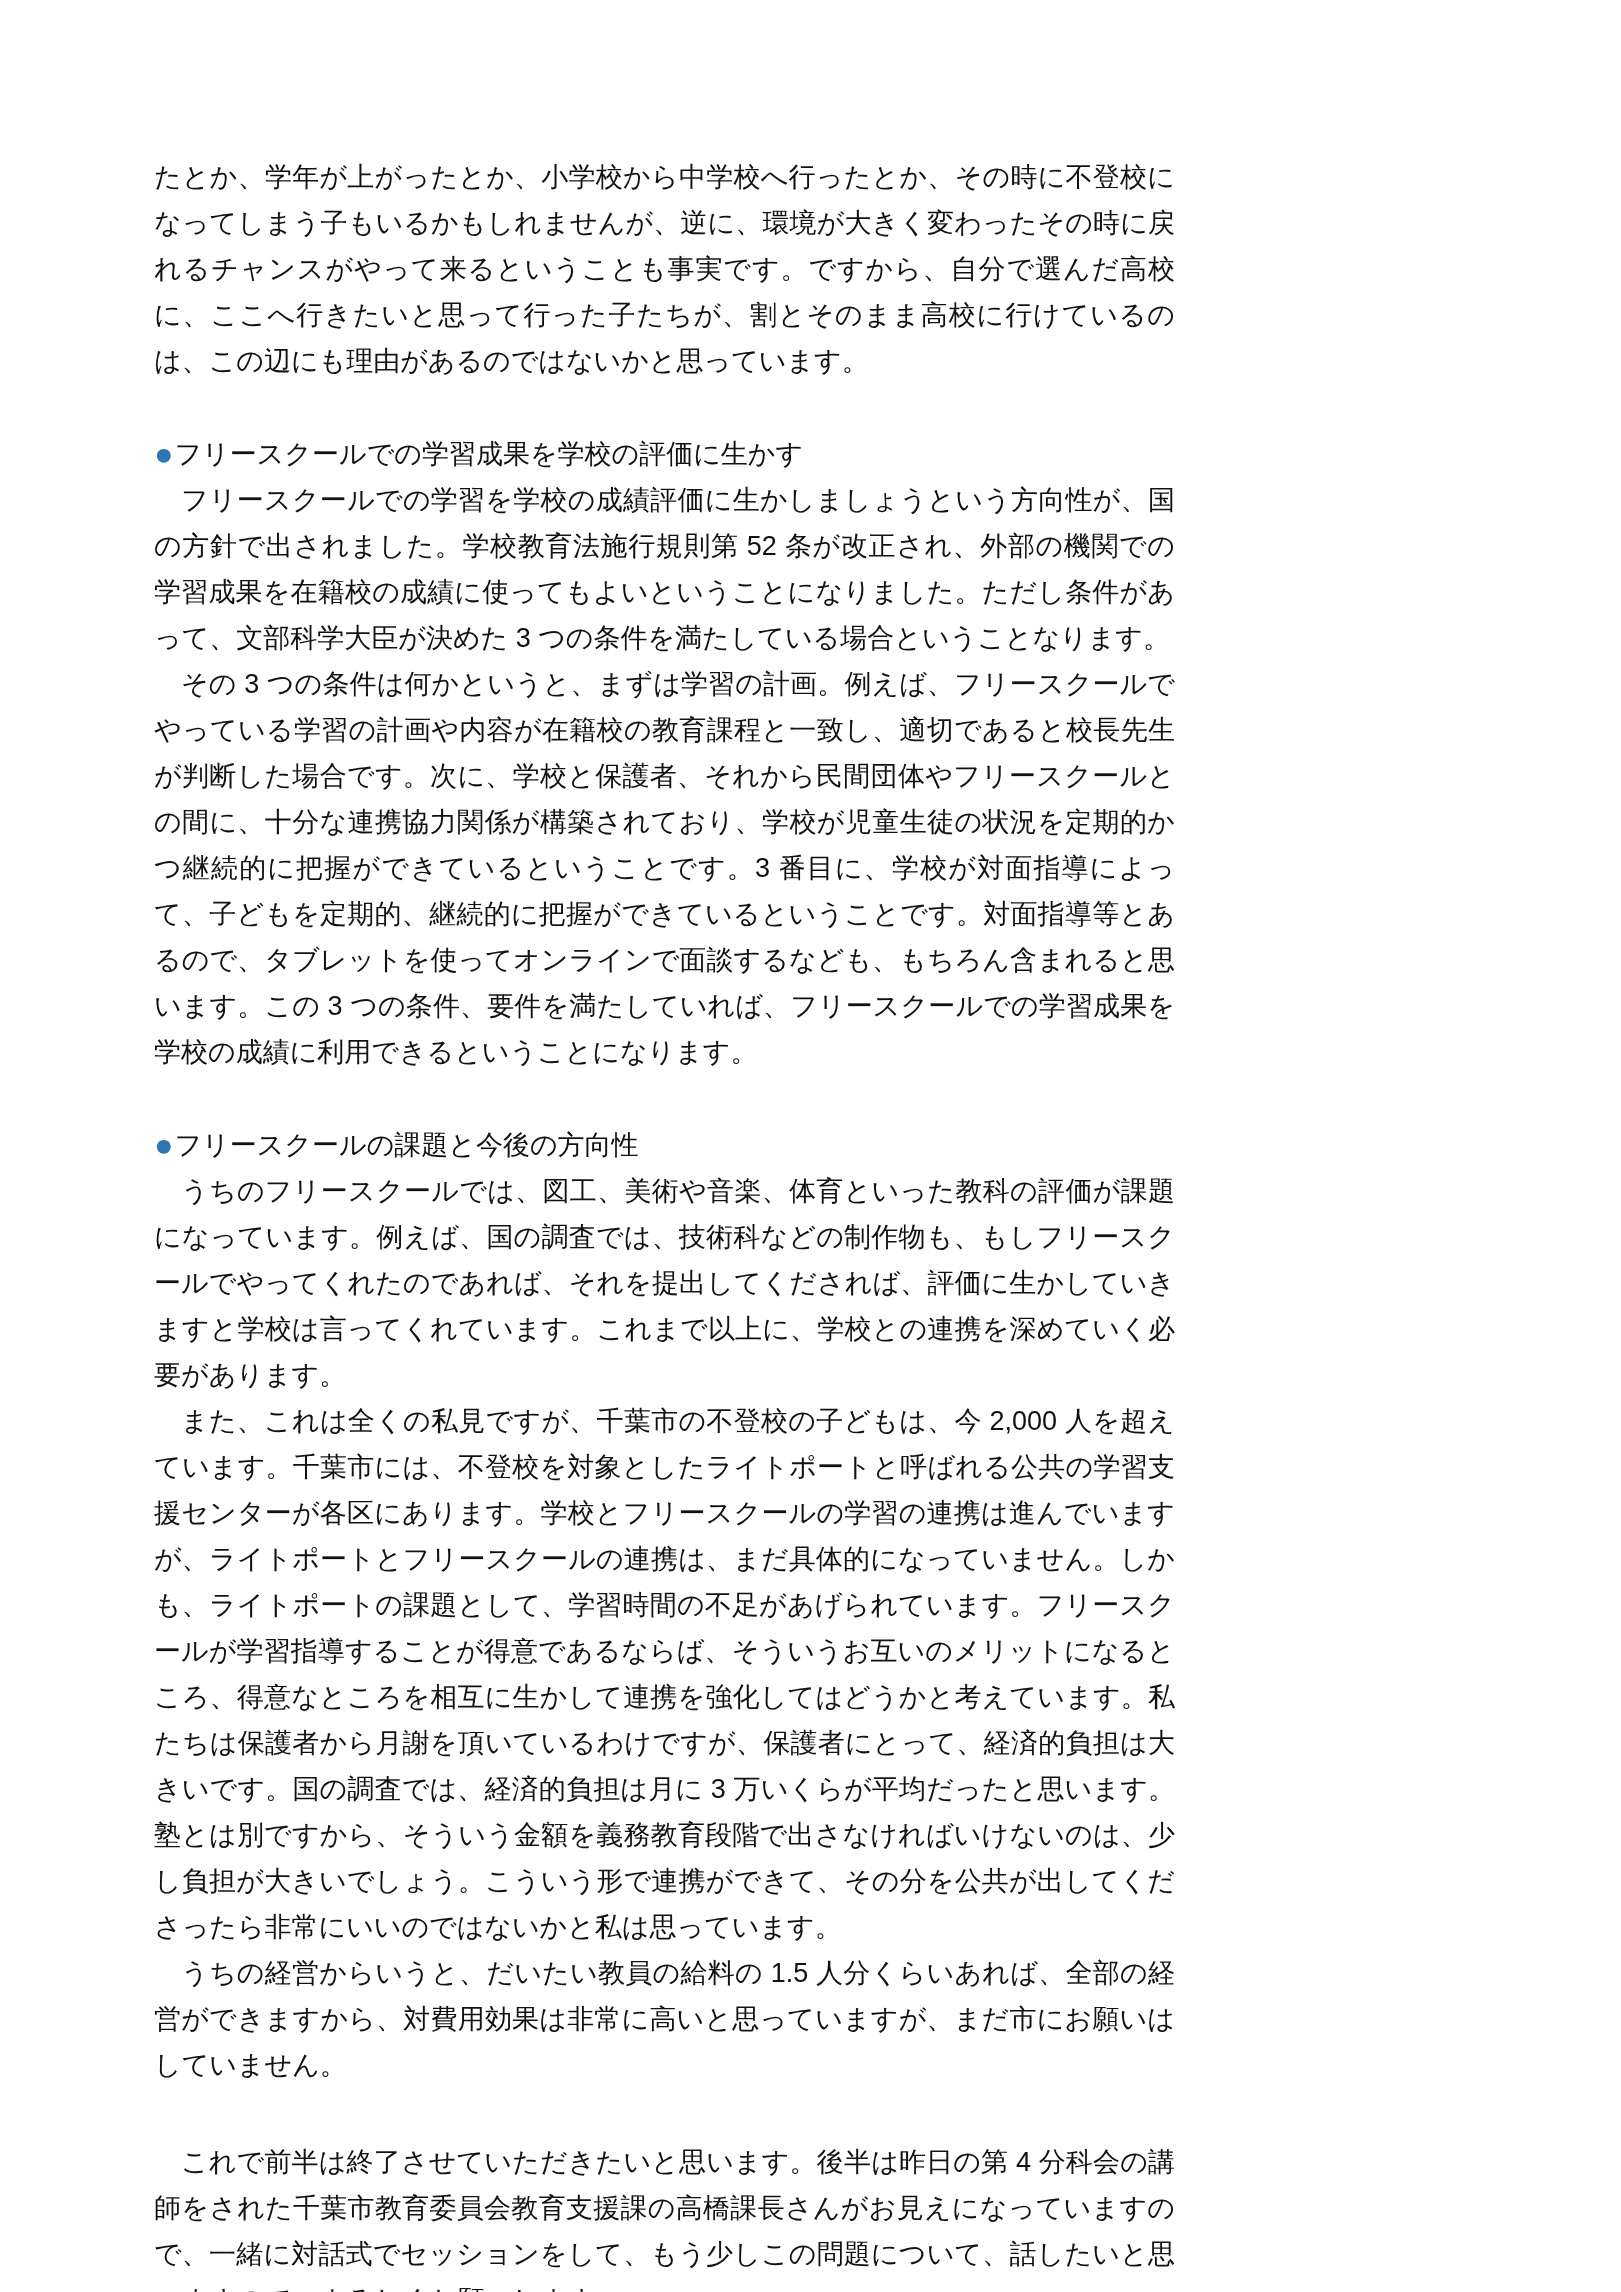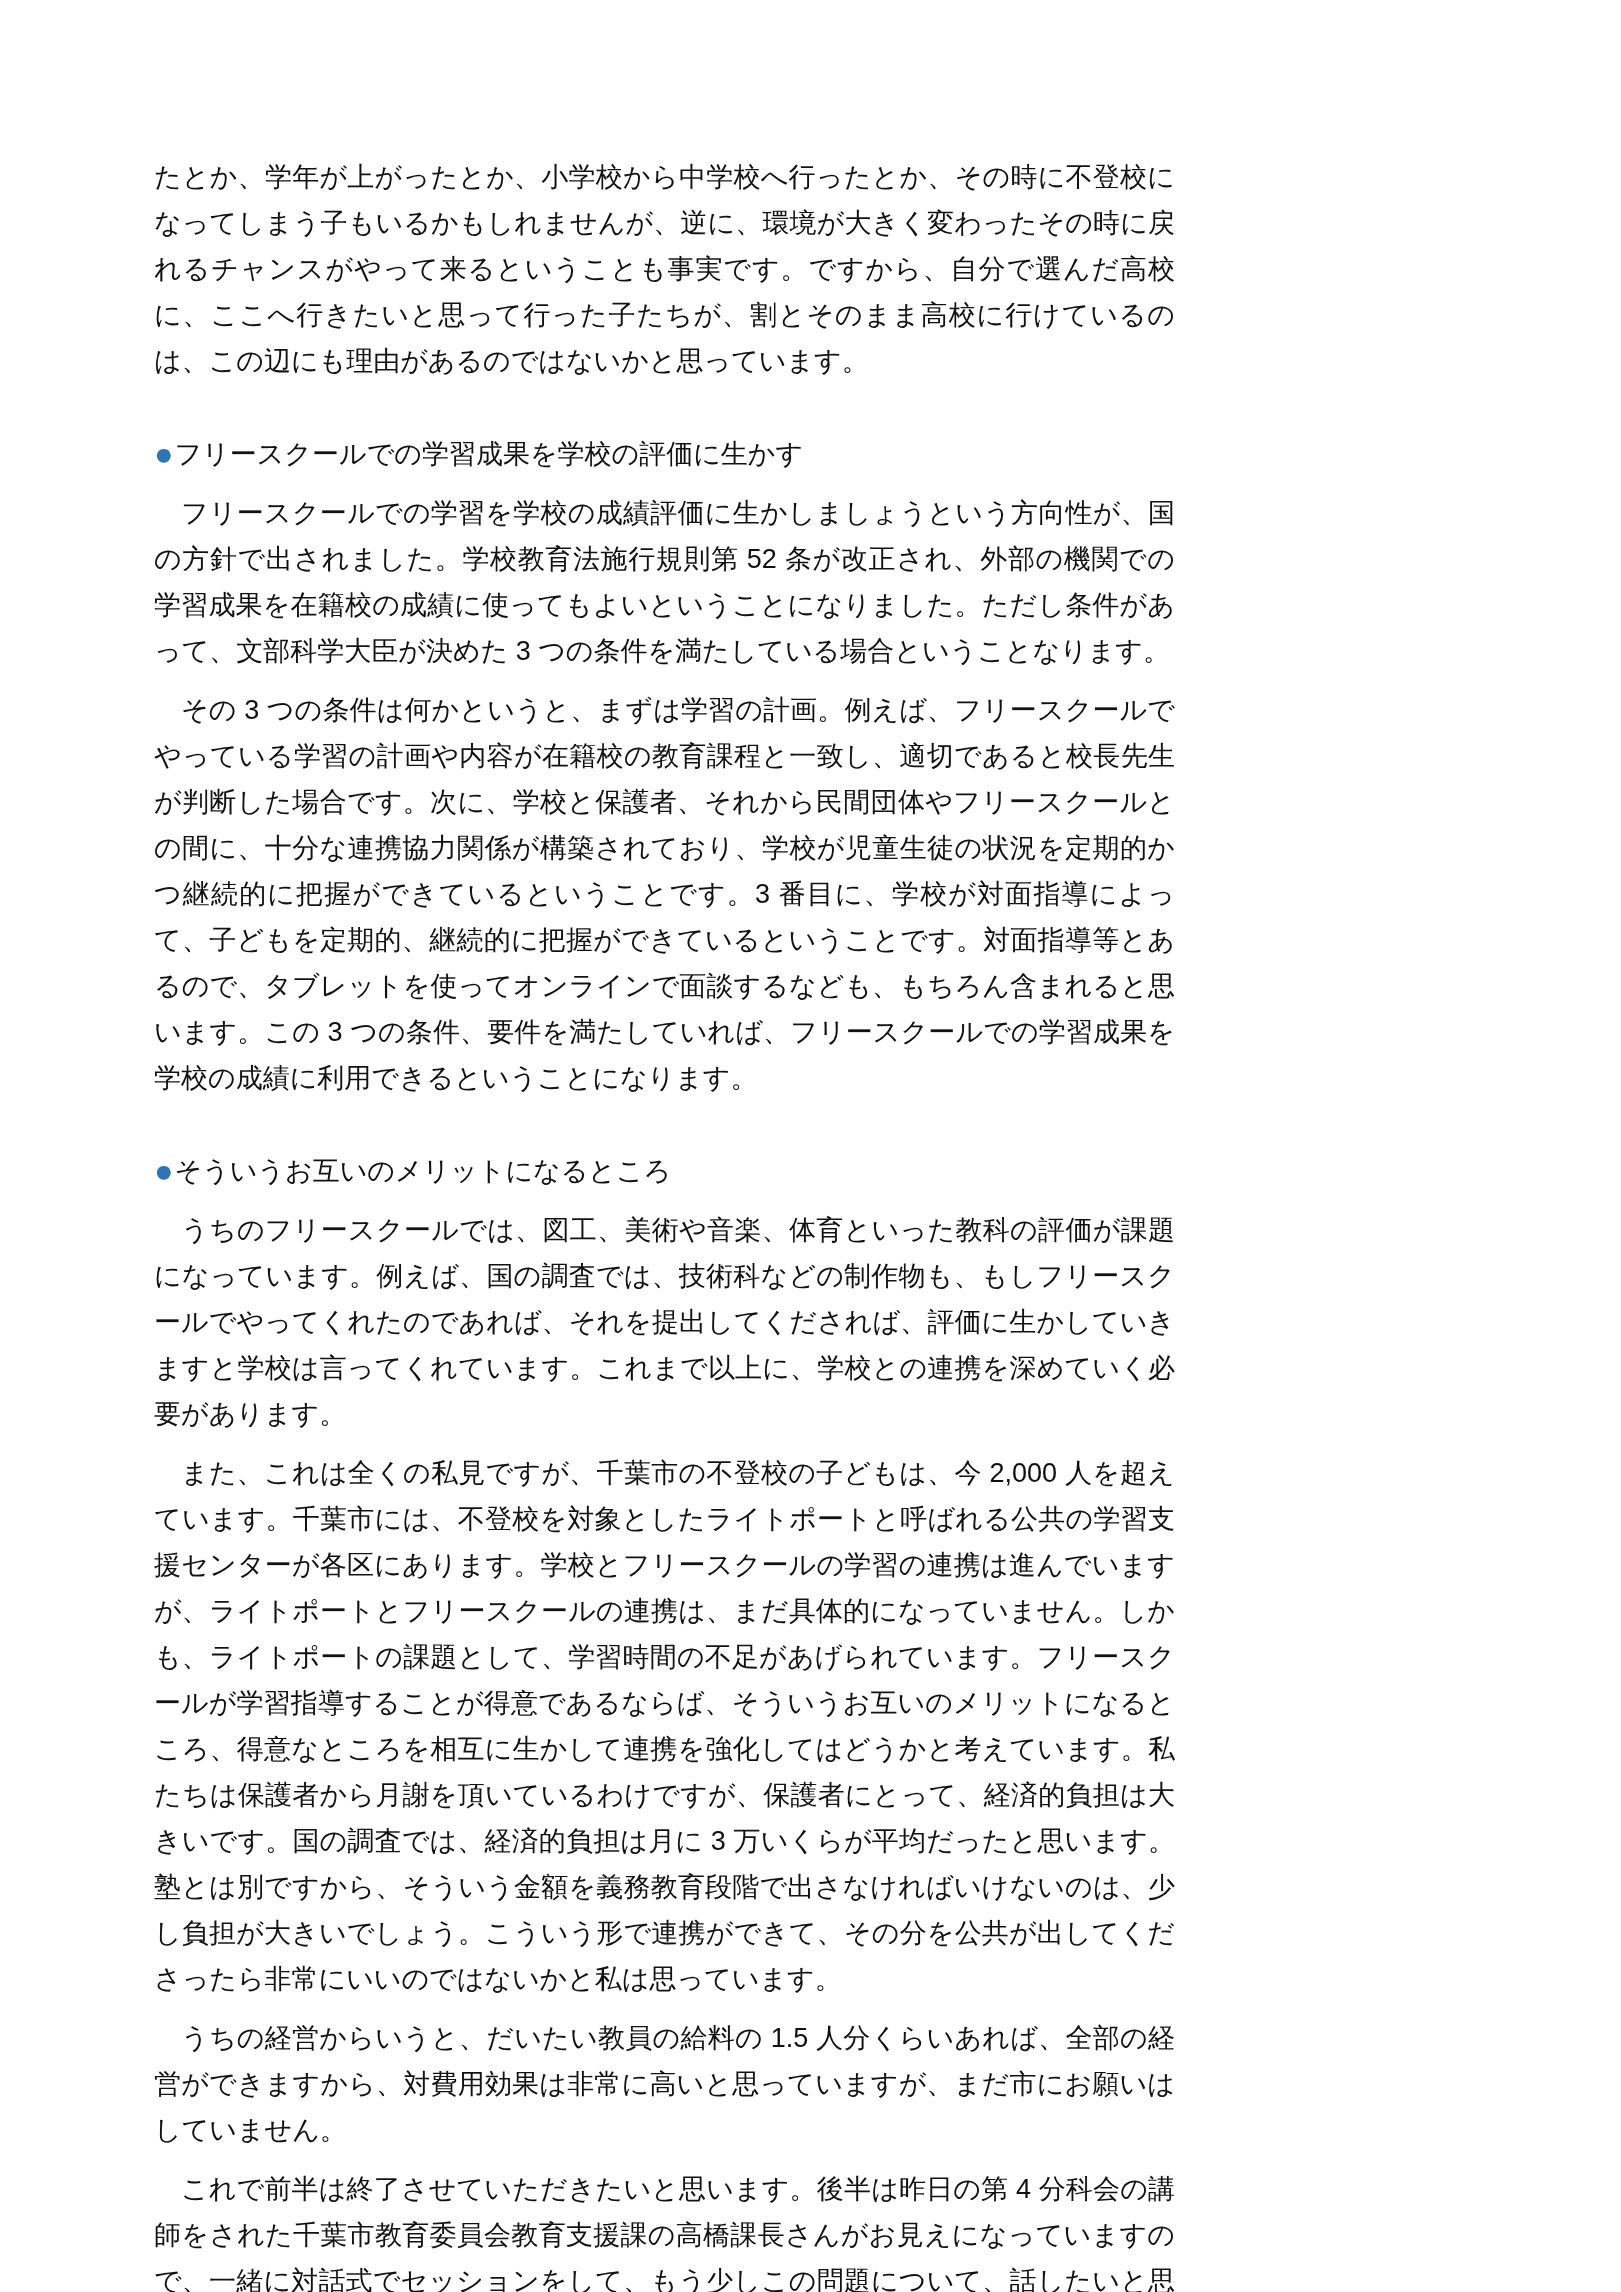--- a/index.html
+++ b/index.html
@@ -20,21 +20,20 @@
     font-size: 27px;
     line-height: 46px;
     text-align: justify;
   }
   .para {
     margin: 0;
     text-align: justify;
   }
   .para.indent {
     text-indent: 1em;
-    margin-top: 13px;
   }
   .heading {
     margin: 47px 0 0 0;
     font-size: 27px;
     font-weight: normal;
     line-height: 46px;
     text-align: left;
     white-space: nowrap;
   }
   .bullet {
@@ -55,21 +54,21 @@
 
   <p class="para">たとか、学年が上がったとか、小学校から中学校へ行ったとか、その時に不登校になってしまう子もいるかもしれませんが、逆に、環境が大きく変わったその時に戻れるチャンスがやって来るということも事実です。ですから、自分で選んだ高校に、ここへ行きたいと思って行った子たちが、割とそのまま高校に行けているのは、この辺にも理由があるのではないかと思っています。</p>
 
   <h2 class="heading"><span class="bullet">●</span><span>フリースクールでの学習成果を学校の評価に生かす</span></h2>
 
   <p class="para indent">フリースクールでの学習を学校の成績評価に生かしましょうという方向性が、国の方針で出されました。学校教育法施行規則第 52 条が改正され、外部の機関での学習成果を在籍校の成績に使ってもよいということになりました。ただし条件があって、文部科学大臣が決めた 3 つの条件を満たしている場合ということなります。</p>
 
   <p class="para indent">その 3 つの条件は何かというと、まずは学習の計画。例えば、フリースクールでやっている学習の計画や内容が在籍校の教育課程と一致し、適切であると校長先生が判断した場合です。次に、学校と保護者、それから民間団体やフリースクールとの間に、十分な連携協力関係が構築されており、学校が児童生徒の状況を定期的かつ継続的に把握ができているということです。3 番目に、学校が対面指導によって、子どもを定期的、継続的に把握ができているということです。対面指導等とあるので、タブレットを使ってオンラインで面談するなども、もちろん含まれると思います。この 3 つの条件、要件を満たしていれば、フリースクールでの学習成果を学校の成績に利用できるということになります。</p>
 
 
-  <h2 class="heading"><span class="bullet">●</span><span>そういうお互いのメリットになるところ</span></h2>
+  <h2 class="heading"><span class="bullet">●</span><span>フリースクールの課題と今後の方向性</span></h2>
 
   <p class="para indent">うちのフリースクールでは、図工、美術や音楽、体育といった教科の評価が課題になっています。例えば、国の調査では、技術科などの制作物も、もしフリースクールでやってくれたのであれば、それを提出してくだされば、評価に生かしていきますと学校は言ってくれています。これまで以上に、学校との連携を深めていく必要があります。</p>
 
   <p class="para indent">また、これは全くの私見ですが、千葉市の不登校の子どもは、今 2,000 人を超えています。千葉市には、不登校を対象としたライトポートと呼ばれる公共の学習支援センターが各区にあります。学校とフリースクールの学習の連携は進んでいますが、ライトポートとフリースクールの連携は、まだ具体的になっていません。しかも、ライトポートの課題として、学習時間の不足があげられています。フリースクールが学習指導することが得意であるならば、そういうお互いのメリットになるところ、得意なところを相互に生かして連携を強化してはどうかと考えています。私たちは保護者から月謝を頂いているわけですが、保護者にとって、経済的負担は大きいです。国の調査では、経済的負担は月に 3 万いくらが平均だったと思います。塾とは別ですから、そういう金額を義務教育段階で出さなければいけないのは、少し負担が大きいでしょう。こういう形で連携ができて、その分を公共が出してくださったら非常にいいのではないかと私は思っています。</p>
 
   <p class="para indent">うちの経営からいうと、だいたい教員の給料の 1.5 人分くらいあれば、全部の経営ができますから、対費用効果は非常に高いと思っていますが、まだ市にお願いはしていません。</p>
 
   <p class="para indent gap-before">これで前半は終了させていただきたいと思います。後半は昨日の第 4 分科会の講師をされた千葉市教育委員会教育支援課の高橋課長さんがお見えになっていますので、一緒に対話式でセッションをして、もう少しこの問題について、話したいと思いますので、よろしくお願いします。</p>
 
 </div>

